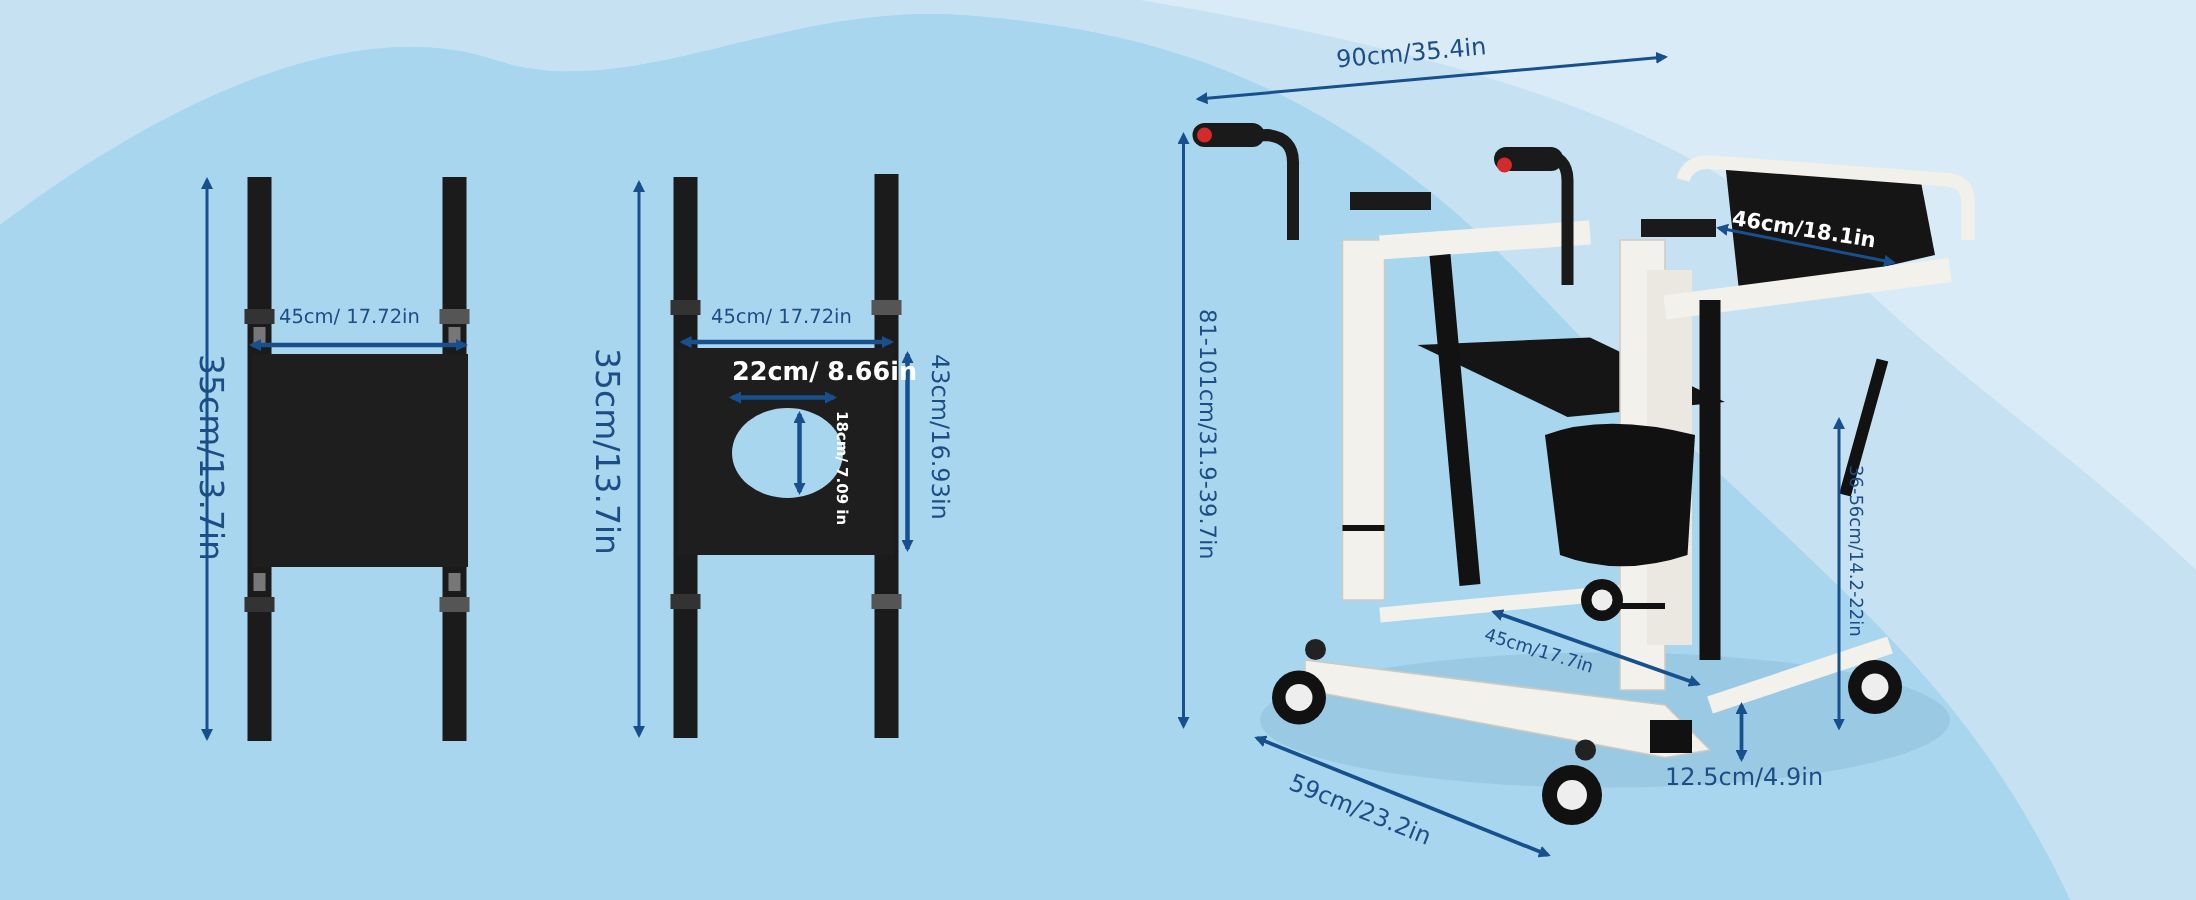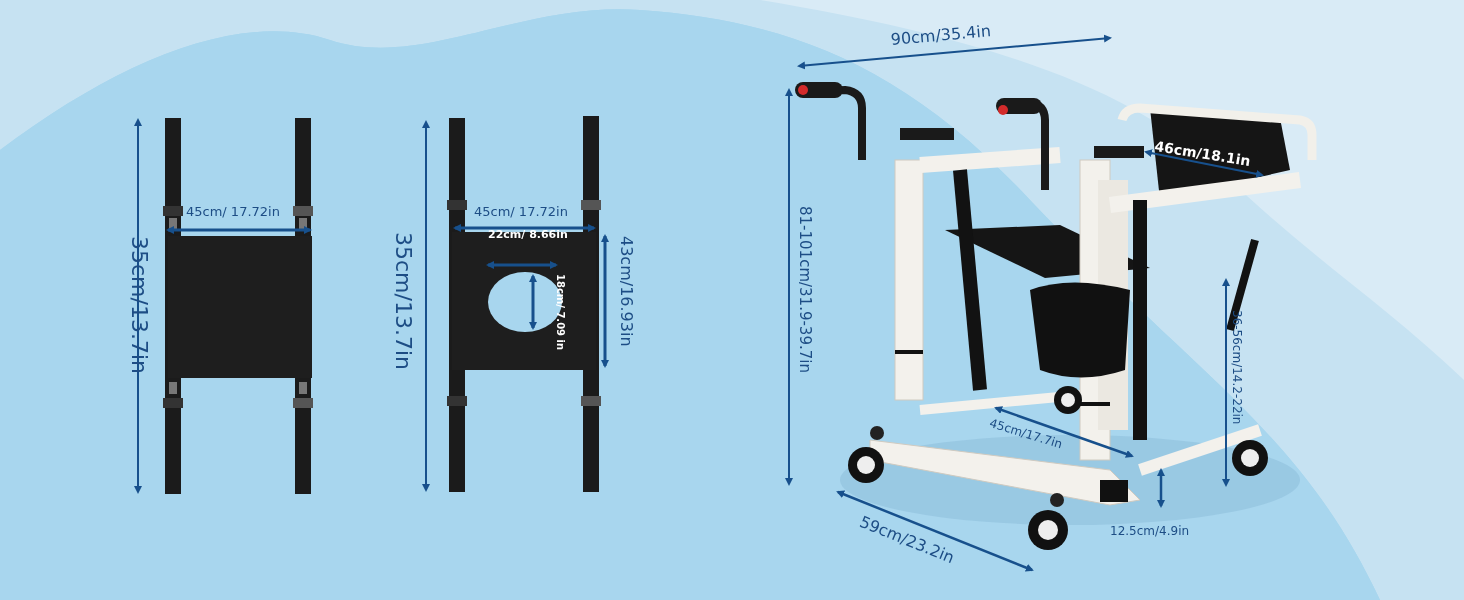--- a/index.html
+++ b/index.html
@@ -115,23 +115,23 @@
     <line x1="838" y1="492" x2="1032" y2="570" stroke="#17508c" stroke-width="2.5" marker-start="url(#ah)" marker-end="url(#ah)"></line>
     <line x1="1161" y1="470" x2="1161" y2="506" stroke="#17508c" stroke-width="2.5" marker-start="url(#ah)" marker-end="url(#ah)"></line>
   </g>
 </svg>
 
 <div class="lbl" style="left:186px;top:204px;font-size:13px;">45cm/ 17.72in</div>
 <div class="lbl vert" style="left:106px;top:236px;font-size:22px;transform:rotate(90deg) translateX(0) translateY(-22px);transform-origin:left top;left:130px;">35cm/13.7in</div>
 
 <div class="lbl" style="left:474px;top:204px;font-size:13px;">45cm/ 17.72in</div>
 <div class="lbl vert" style="left:416px;top:232px;font-size:22px;transform:rotate(90deg);">35cm/13.7in</div>
-<div class="lbl w" style="left:488px;top:228px;font-size:11px;font-weight:bold;">22cm/  8.66in</div>
+<div class="lbl w" style="left:488px;top:238px;font-size:17px;font-weight:bold;">22cm/  8.66in</div>
 <div class="lbl w vert" style="left:566px;top:274px;font-size:10px;font-weight:bold;transform:rotate(90deg);">18cm/ 7.09 in</div>
 <div class="lbl vert" style="left:636px;top:236px;font-size:16px;transform:rotate(90deg);">43cm/16.93in</div>
 
 <div class="lbl" style="left:890px;top:30px;font-size:16px;transform:rotate(-5deg);transform-origin:left top;">90cm/35.4in</div>
 <div class="lbl vert" style="left:814px;top:206px;font-size:15px;transform:rotate(90deg);">81-101cm/31.9-39.7in</div>
 <div class="lbl w" style="left:1156px;top:138px;font-size:14px;font-weight:bold;transform:rotate(9deg);transform-origin:left top;">46cm/18.1in</div>
 <div class="lbl vert" style="left:1244px;top:310px;font-size:12px;transform:rotate(90deg);">36-56cm/14.2-22in</div>
 <div class="lbl" style="left:992px;top:416px;font-size:12px;transform:rotate(17deg);transform-origin:left top;">45cm/17.7in</div>
 <div class="lbl" style="left:864px;top:512px;font-size:16px;transform:rotate(22deg);transform-origin:left top;">59cm/23.2in</div>
-<div class="lbl" style="left:1110px;top:524px;font-size:12px;">12.5cm/4.9in</div>
+<div class="lbl" style="left:1110px;top:508px;font-size:16px;">12.5cm/4.9in</div>
 
 </body></html>

